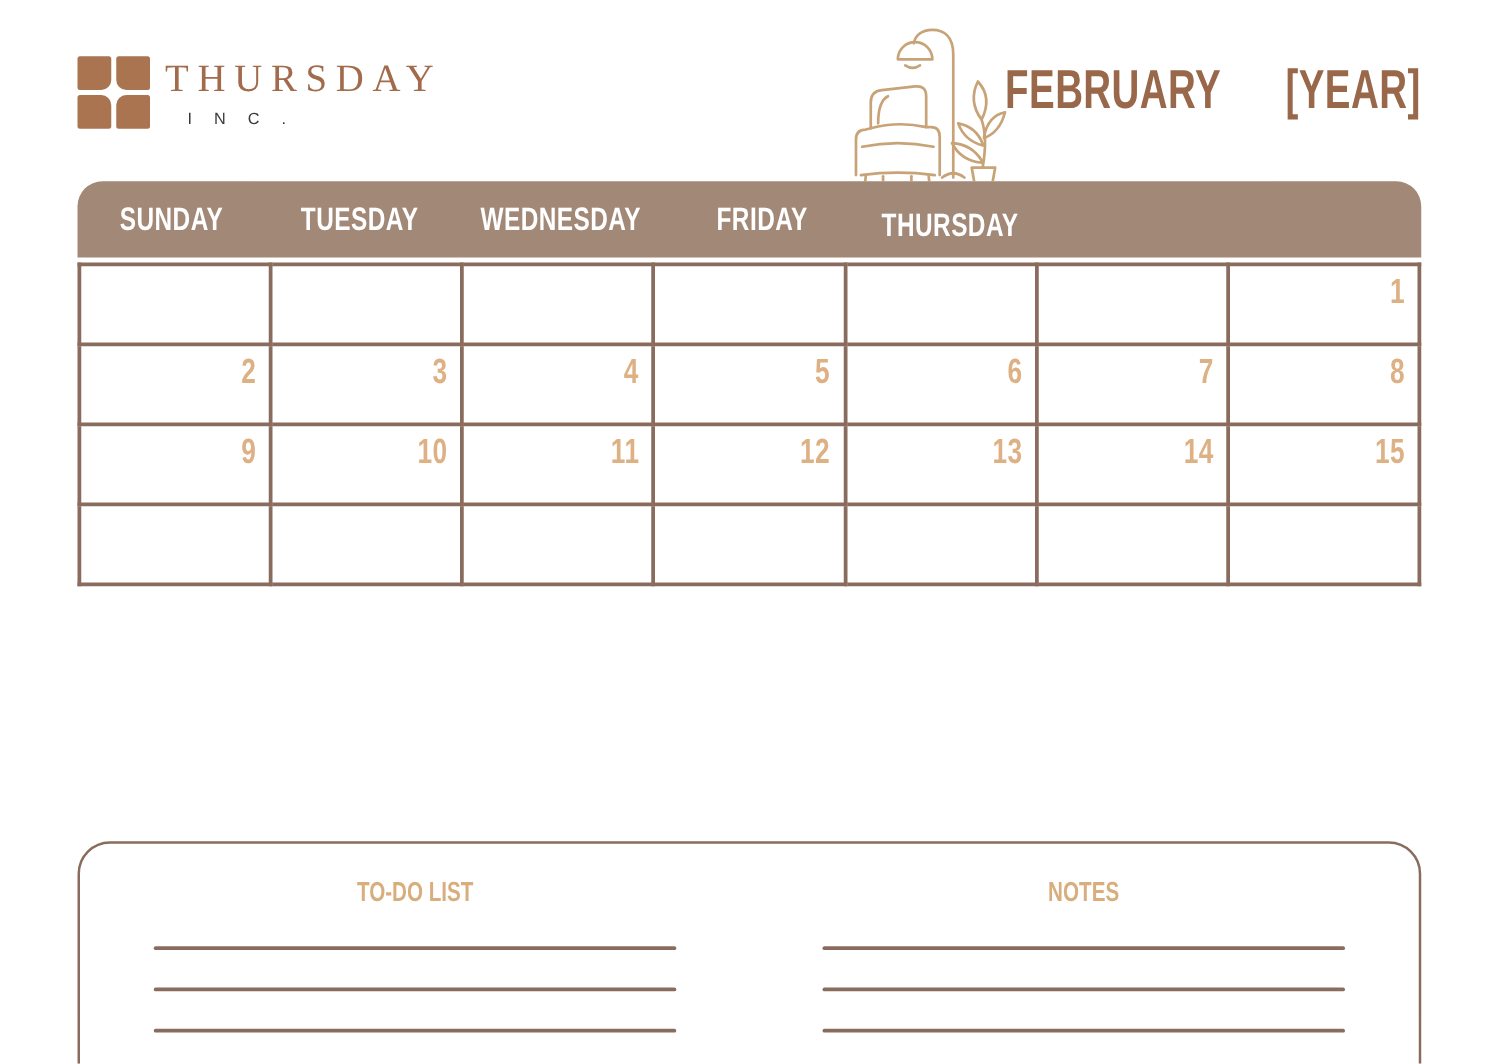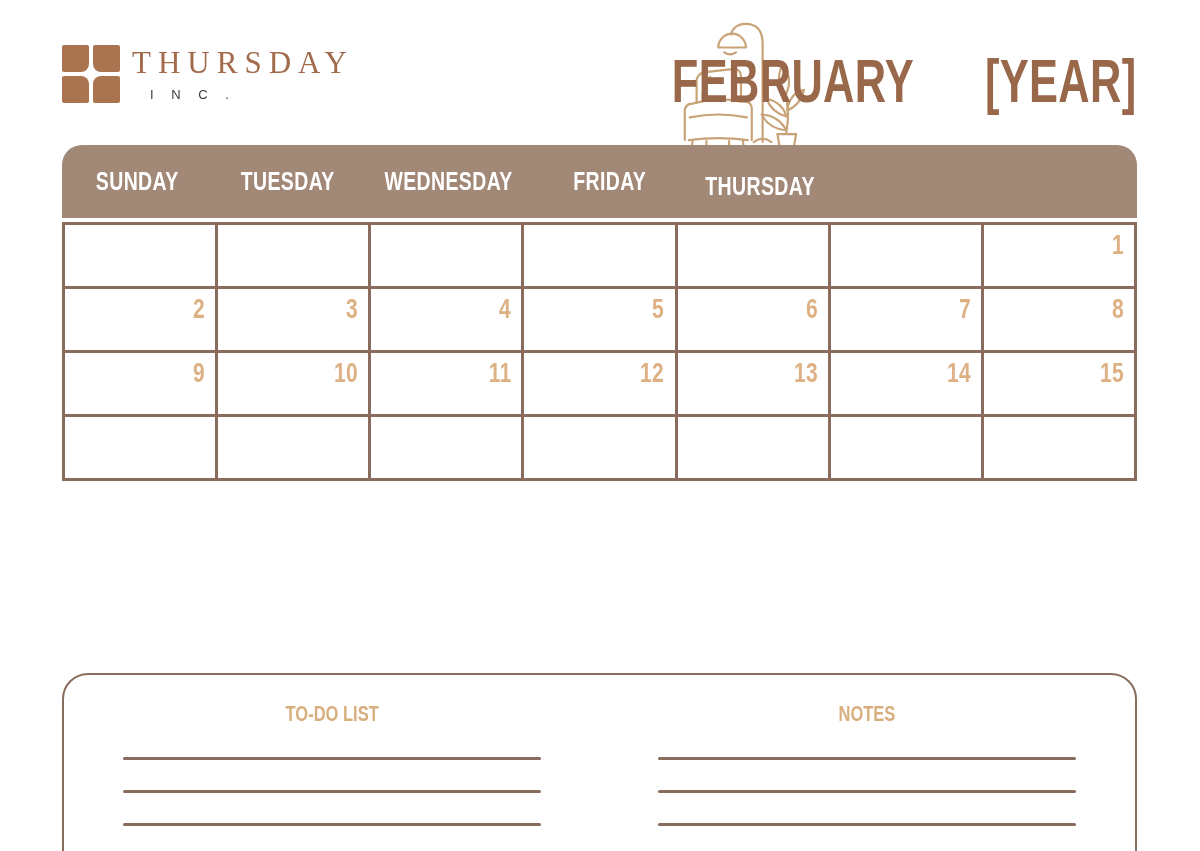--- a/index.html
+++ b/index.html
@@ -16,30 +16,30 @@
   .sq-tr{ border-radius:2px 2px 2px 8px; }
   .sq-bl{ border-radius:2px 8px 2px 2px; }
   .sq-br{ border-radius:8px 2px 2px 2px; }
   .brand-text{ margin-left:12px; }
   .brand-name{ font-family:"Liberation Serif", serif; font-size:31px; letter-spacing:7px; color:#a26c4c; line-height:1; margin-top:2px; }
   .brand-suffix{ font-size:13px; letter-spacing:7px; color:#3a3a3a; margin-top:9px; margin-left:18px; }
 
   .illustration{ position:absolute; left:662px; top:12px; width:150px; height:133px; }
 
   .title{ position:absolute; right:63px; top:50px; white-space:nowrap; text-align:center;
-          font-size:62px; line-height:1; font-weight:bold; color:#99684a; }
+          font-size:44px; line-height:1; font-weight:bold; color:#99684a; }
   .title .cond{ display:inline-block; transform:scaleX(0.70); transform-origin:right center; }
   .title .cond + .cond{ margin-left:6px; }
 
   .cond{ font-weight:bold; letter-spacing:0.5px; }
 
   
   .calendar{ position:absolute; left:62px; top:145px; width:1075px; }
   .cal-head{
-    height:73px; background:#a28877; border-radius:20px 20px 0 0;
+    height:61px; background:#a28877; border-radius:20px 20px 0 0;
     display:grid; grid-template-columns:repeat(7,1fr);
   }
   .cal-head .day{ display:flex; align-items:center; justify-content:center; }
   .cal-head .cond{ display:inline-block; transform:scaleX(0.75); transform-origin:center center;
                    color:#ffffff; font-size:26px; }
   .cal-head .day:nth-child(5) .cond{ margin-top:9px; }
   .cal-head .day:nth-child(6) .cond{ margin-top:6px; }
   .cal-head .day:nth-child(7) .cond{ margin-top:-3px; }
 
   .cal-grid{ width:1075px; margin-top:4px; border-collapse:collapse; table-layout:fixed; }

